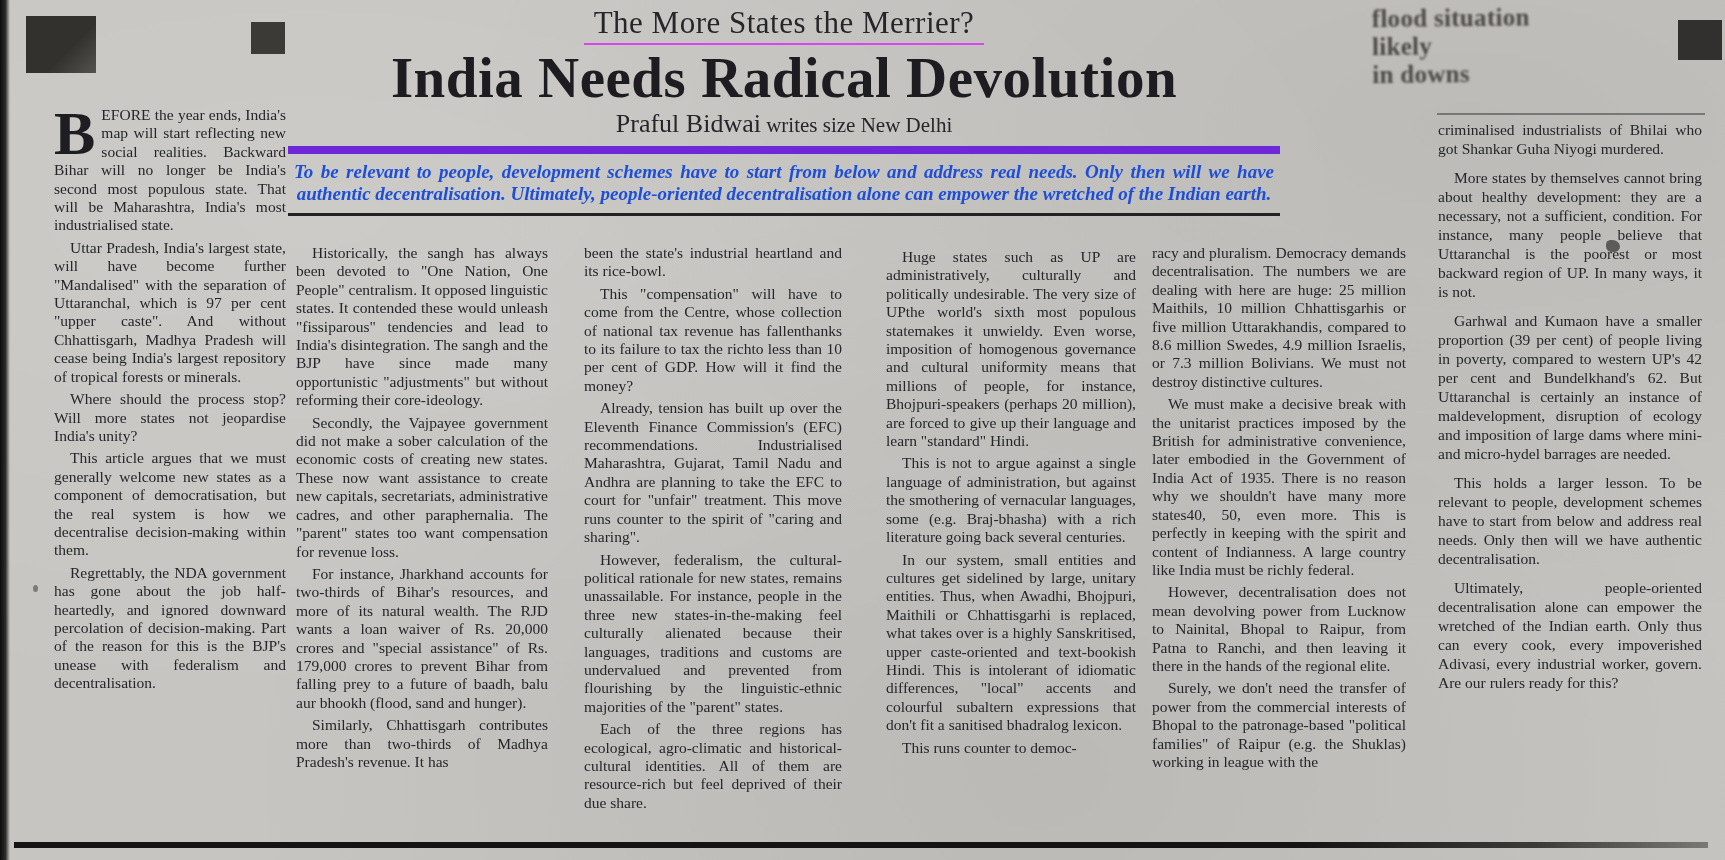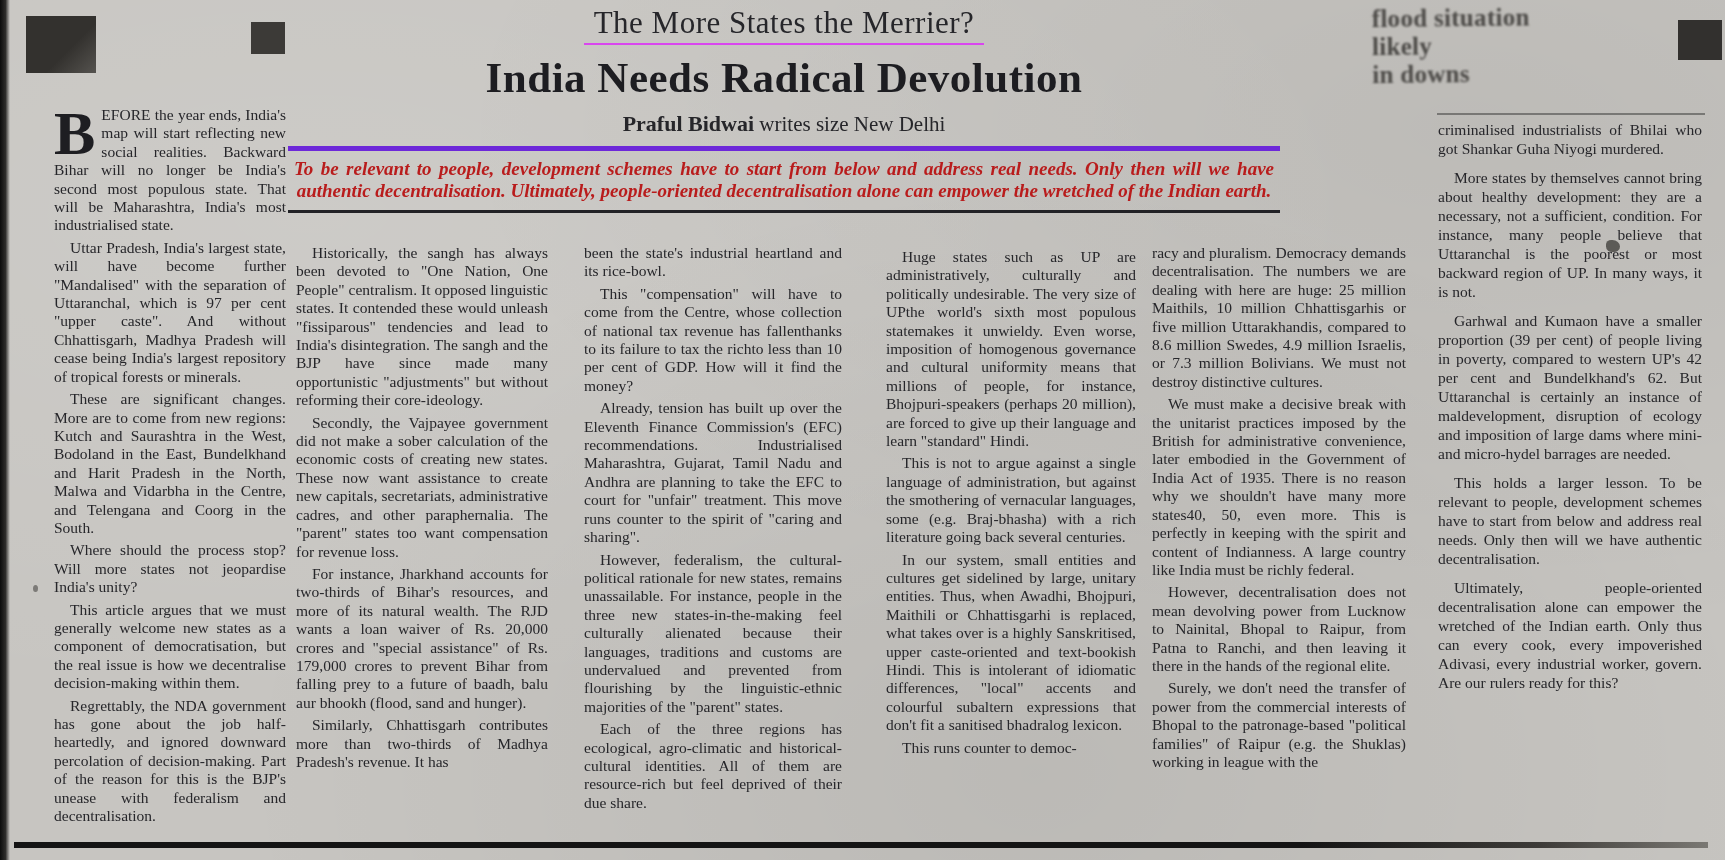--- a/index.html
+++ b/index.html
@@ -21,31 +21,31 @@
     background:linear-gradient(to right,#0b0b0b,#2e2d2b 55%, rgba(120,118,114,0));
   }
   
   .header{ position:absolute; left:288px; top:6px; width:992px; text-align:center; }
   .kicker{
     display:inline-block; font-size:31px; line-height:34px;
     border-bottom:2px solid #d946ef; padding:0 10px 3px;
     letter-spacing:0.5px;
   }
   .headline{
-    margin:3px 0 4px; font-size:43px; line-height:60px; font-weight:bold;
+    margin:3px 0 4px; font-size:57px; line-height:60px; font-weight:bold;
     letter-spacing:0.5px; white-space:nowrap; color:#1d1d21;
   }
   .byline{ font-size:21px; line-height:24px; }
-  .byline-name{ font-weight:bold; font-size:22px; }
+  .byline-name{ font-weight:normal; font-size:26px; }
   .standfirst{
     position:absolute; left:288px; top:146px; width:992px; box-sizing:border-box;
-    border-top:5px solid #6d28d9; border-bottom:3px solid #222226;
+    border-top:8px solid #6d28d9; border-bottom:3px solid #222226;
     padding:7px 6px 8px;
     font-size:19px; line-height:22px; font-weight:bold; font-style:italic;
-    text-align:justify; text-align-last:center; color:#b91c1c;
+    text-align:justify; text-align-last:center; color:#1d4ed8;
   }
   
   .col{ position:absolute; font-size:15.5px; line-height:18.4px; overflow:hidden; }
   .col p{ margin:0 0 4px; text-indent:16px; text-align:justify; }
   .col p.noindent{ text-indent:0; }
   #col1{ left:54px;  top:106px; width:232px; height:732px; }
   #col2{ left:296px; top:244px; width:252px; height:602px; }
   #col3{ left:584px; top:244px; width:258px; height:602px; }
   #col4{ left:886px; top:248px; width:250px; height:602px; }
   #col5{ left:1152px;top:244px; width:254px; height:602px; }
@@ -106,23 +106,22 @@
       <span class="byline-name">Praful Bidwai</span>
       <span>writes size New Delhi</span>
     </div>
   </div>
   <div class="standfirst">To be relevant to people, development schemes have to start from below and address real needs. Only then will we have authentic decentralisation.  Ultimately, people-oriented decentralisation alone can empower the wretched of the Indian earth.</div>
   <div class="rule-col6"></div>
 
   <div class="col" id="col1">
     <p class="lead"><span class="dropcap">B</span><span>EFORE the year ends, India's map will start reflecting new social realities. Backward Bihar will no longer be India's second most populous state. That will be Maharashtra, India's most industrialised state.</span></p>
     <p>Uttar Pradesh, India's largest state, will have become further "Mandalised" with the separation of Uttaranchal, which is 97 per cent "upper caste". And without Chhattisgarh, Madhya Pradesh will cease being India's largest repository of tropical forests or minerals.</p>
-    <p>These are significant changes. More are to come from new regions: Kutch and Saurashtra in the West, Bodoland in the East, Bundelkhand and Harit Pradesh in the North, Malwa and Vidarbha in the Centre, and Telengana and Coorg in the South.</p>
     <p>Where should the process stop? Will more states not jeopardise India's unity?</p>
-    <p>This article argues that we must generally welcome new states as a component of democratisation, but the real issue is how we decentralise decision-making within them.</p>
+    <p>This article argues that we must generally welcome new states as a component of democratisation, but the real system is how we decentralise decision-making within them.</p>
     <p>Regrettably, the NDA government has gone about the job half-heartedly, and ignored downward percolation of decision-making. Part of the reason for this is the BJP's unease with federalism and decentralisation.</p>
   </div>
 
   <div class="col" id="col2">
     <p>Historically, the sangh has always been devoted to "One Nation, One People" centralism. It opposed linguistic states. It contended these would unleash "fissiparous" tendencies and lead to India's disintegration. The sangh and the BJP have since made many opportunistic "adjustments" but without reforming their core-ideology.</p>
     <p>Secondly, the Vajpayee government did not make a sober calculation of the economic costs of creating new states. These now want assistance to create new capitals, secretariats, administrative cadres, and other paraphernalia. The "parent" states too want compensation for revenue loss.</p>
     <p>For instance, Jharkhand accounts for two-thirds of Bihar's resources, and more of its natural wealth. The RJD wants a loan waiver of Rs. 20,000 crores and "special assistance" of Rs. 179,000 crores to prevent Bihar from falling prey to a future of baadh, balu aur bhookh (flood, sand and hunger).</p>
     <p>Similarly, Chhattisgarh contributes more than two-thirds of Madhya Pradesh's revenue. It has</p>
   </div>
 

